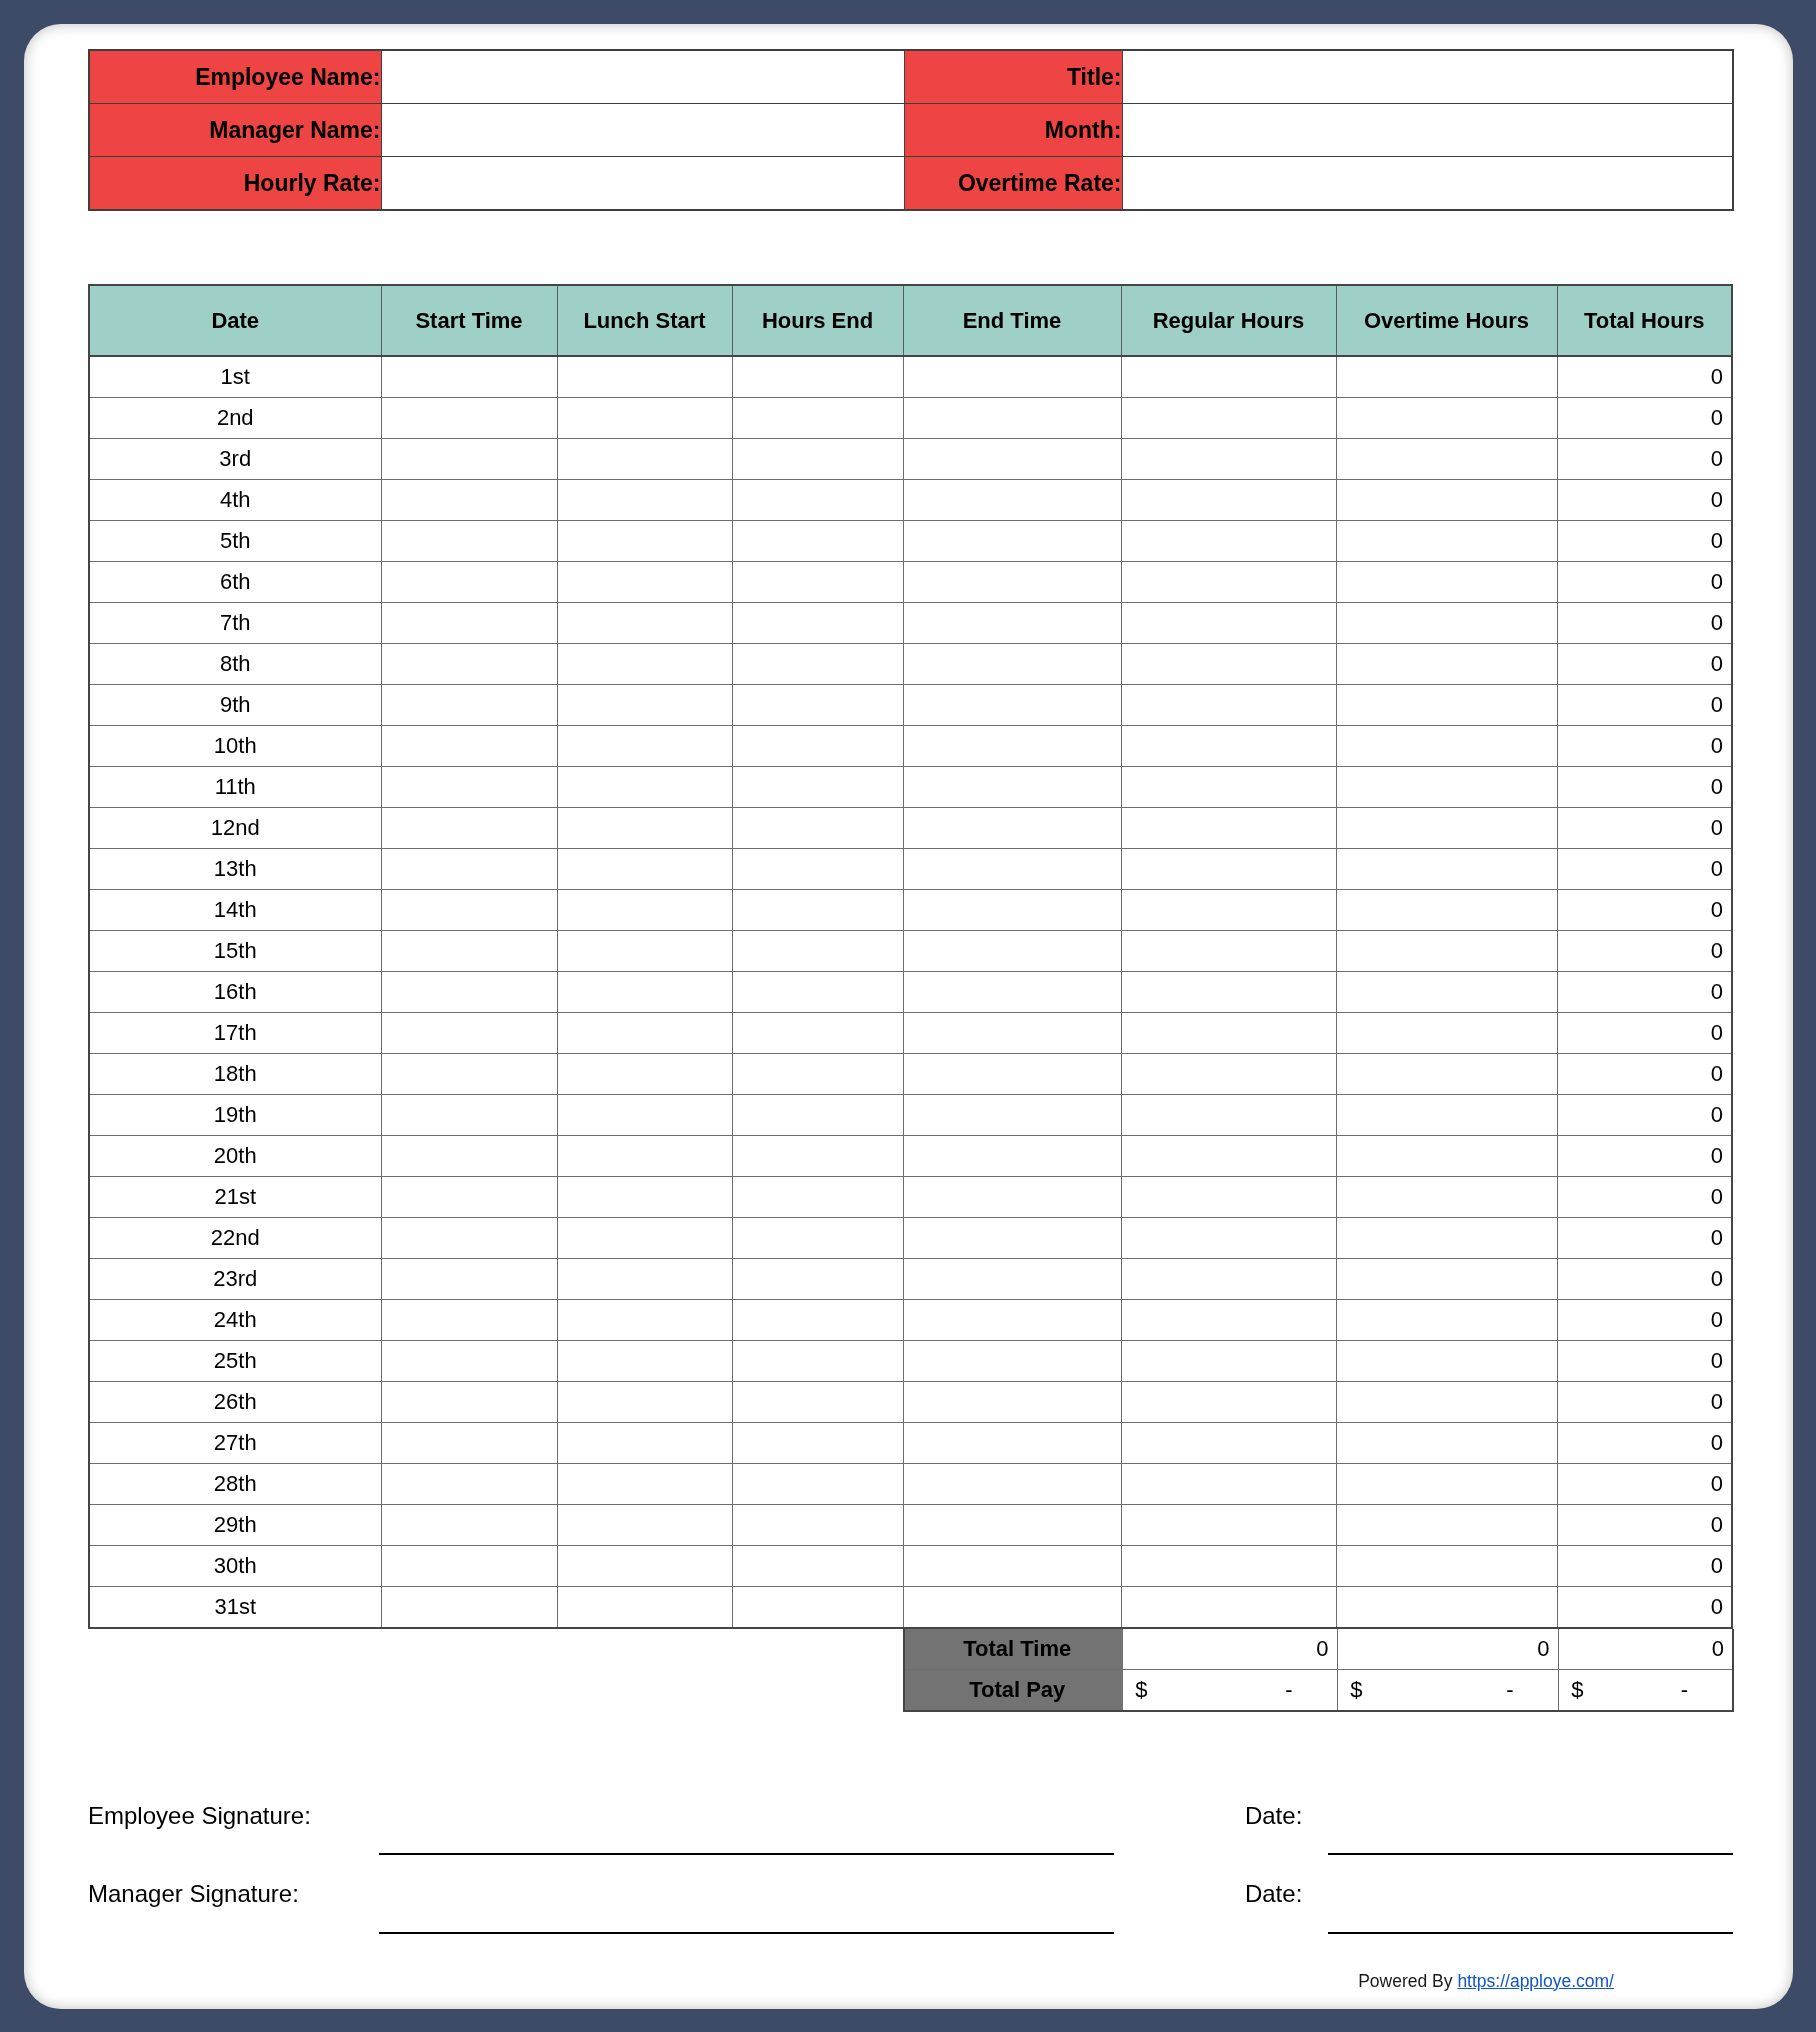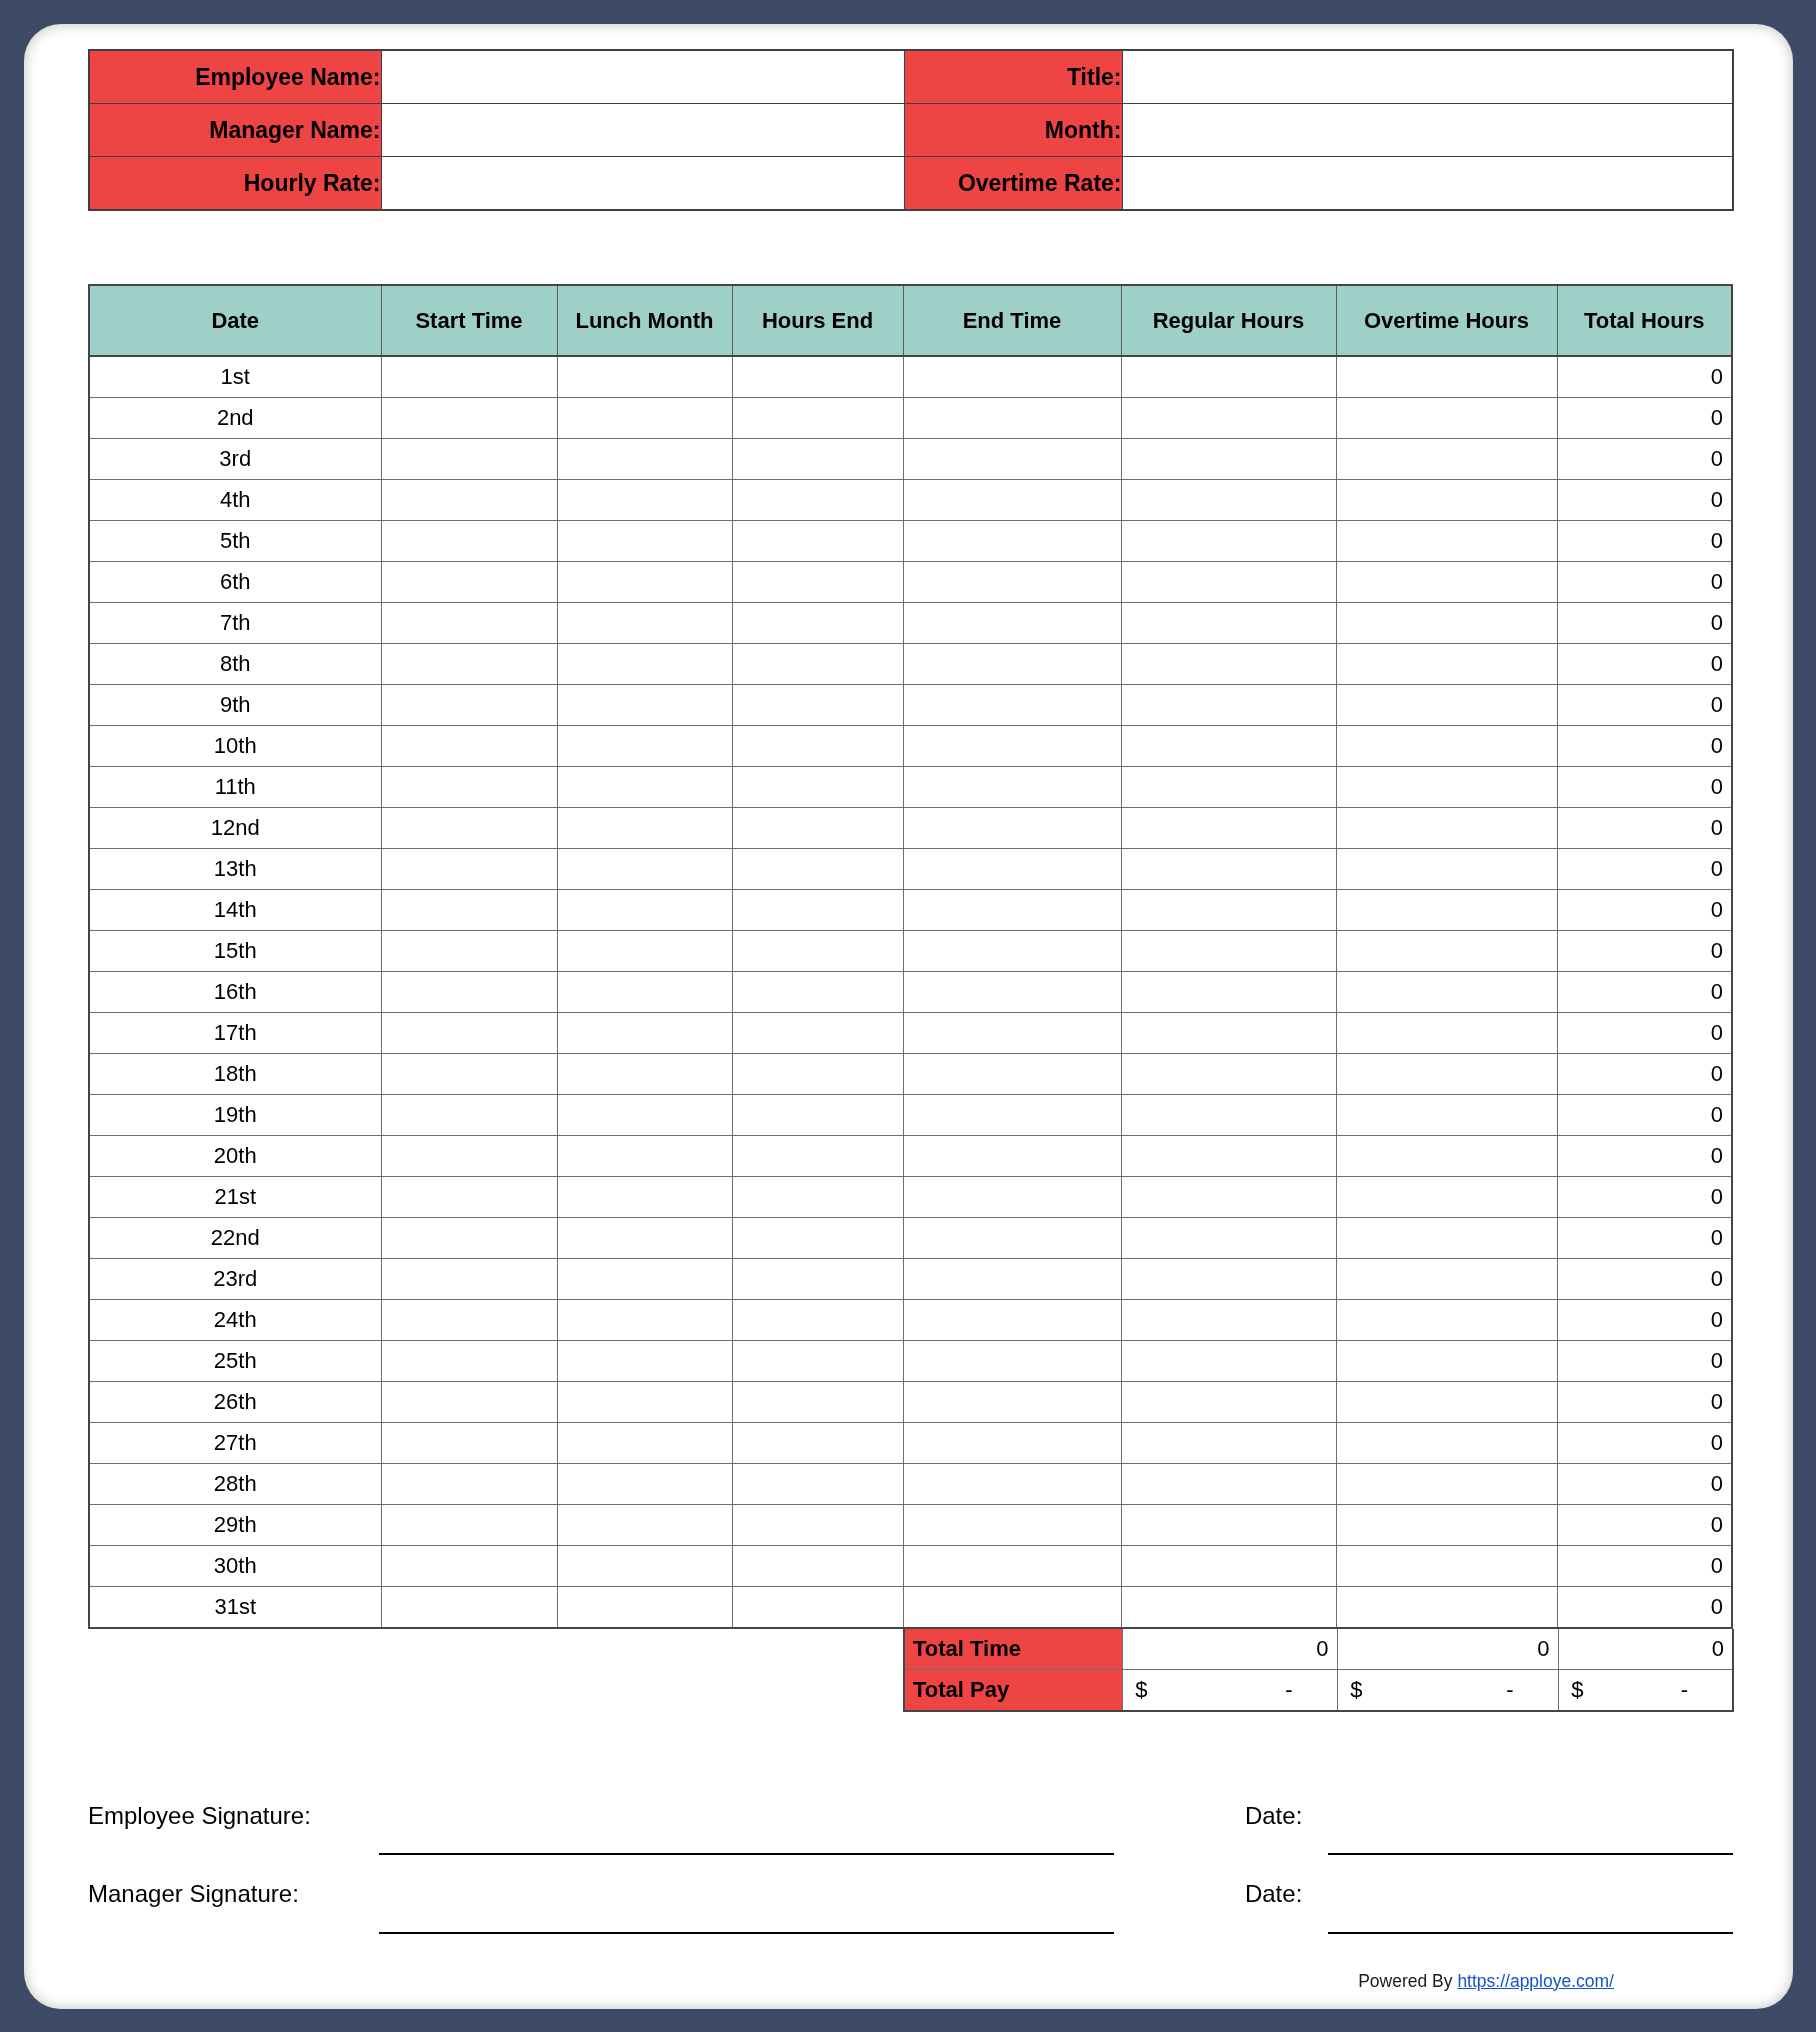--- a/index.html
+++ b/index.html
@@ -63,23 +63,23 @@
   .totals-table tr:first-child td{border-top:none;}
   .totals-table td{
     border:1.6px solid #6e6e6e;
     height:40px;
     font-size:22px;
     padding:0;
     vertical-align:middle;
     overflow:hidden;
   }
   .totals-table td.lbl{
-    background:#ef4444;
+    background:#737373;
     font-weight:700;
-    text-align:left;
+    text-align:center;
     padding-left:8px;
   }
   .totals-table td.num{text-align:right;padding-right:8px;}
   .money-wrap{
     display:flex;justify-content:space-between;align-items:center;
     padding:0 44px 0 12.7px;height:40px;
   }
   
   .sig-block{margin-top:79px;}
   .sig-row{display:flex;align-items:flex-end;height:64px;}
@@ -143,21 +143,21 @@
           <col style="width:171px">
         <col style="width:218px">
           <col style="width:215px">
           <col style="width:221px">
           <col style="width:175px">
       </colgroup>
       <thead>
         <tr>
           <th>Date</th>
           <th>Start Time</th>
-          <th>Lunch Month</th>
+          <th>Lunch Start</th>
           <th>Hours End</th>
           <th>End Time</th>
           <th>Regular Hours</th>
           <th>Overtime Hours</th>
           <th>Total Hours</th>
         </tr>
       </thead>
       <tbody>
           <tr>
             <td>1st</td>

